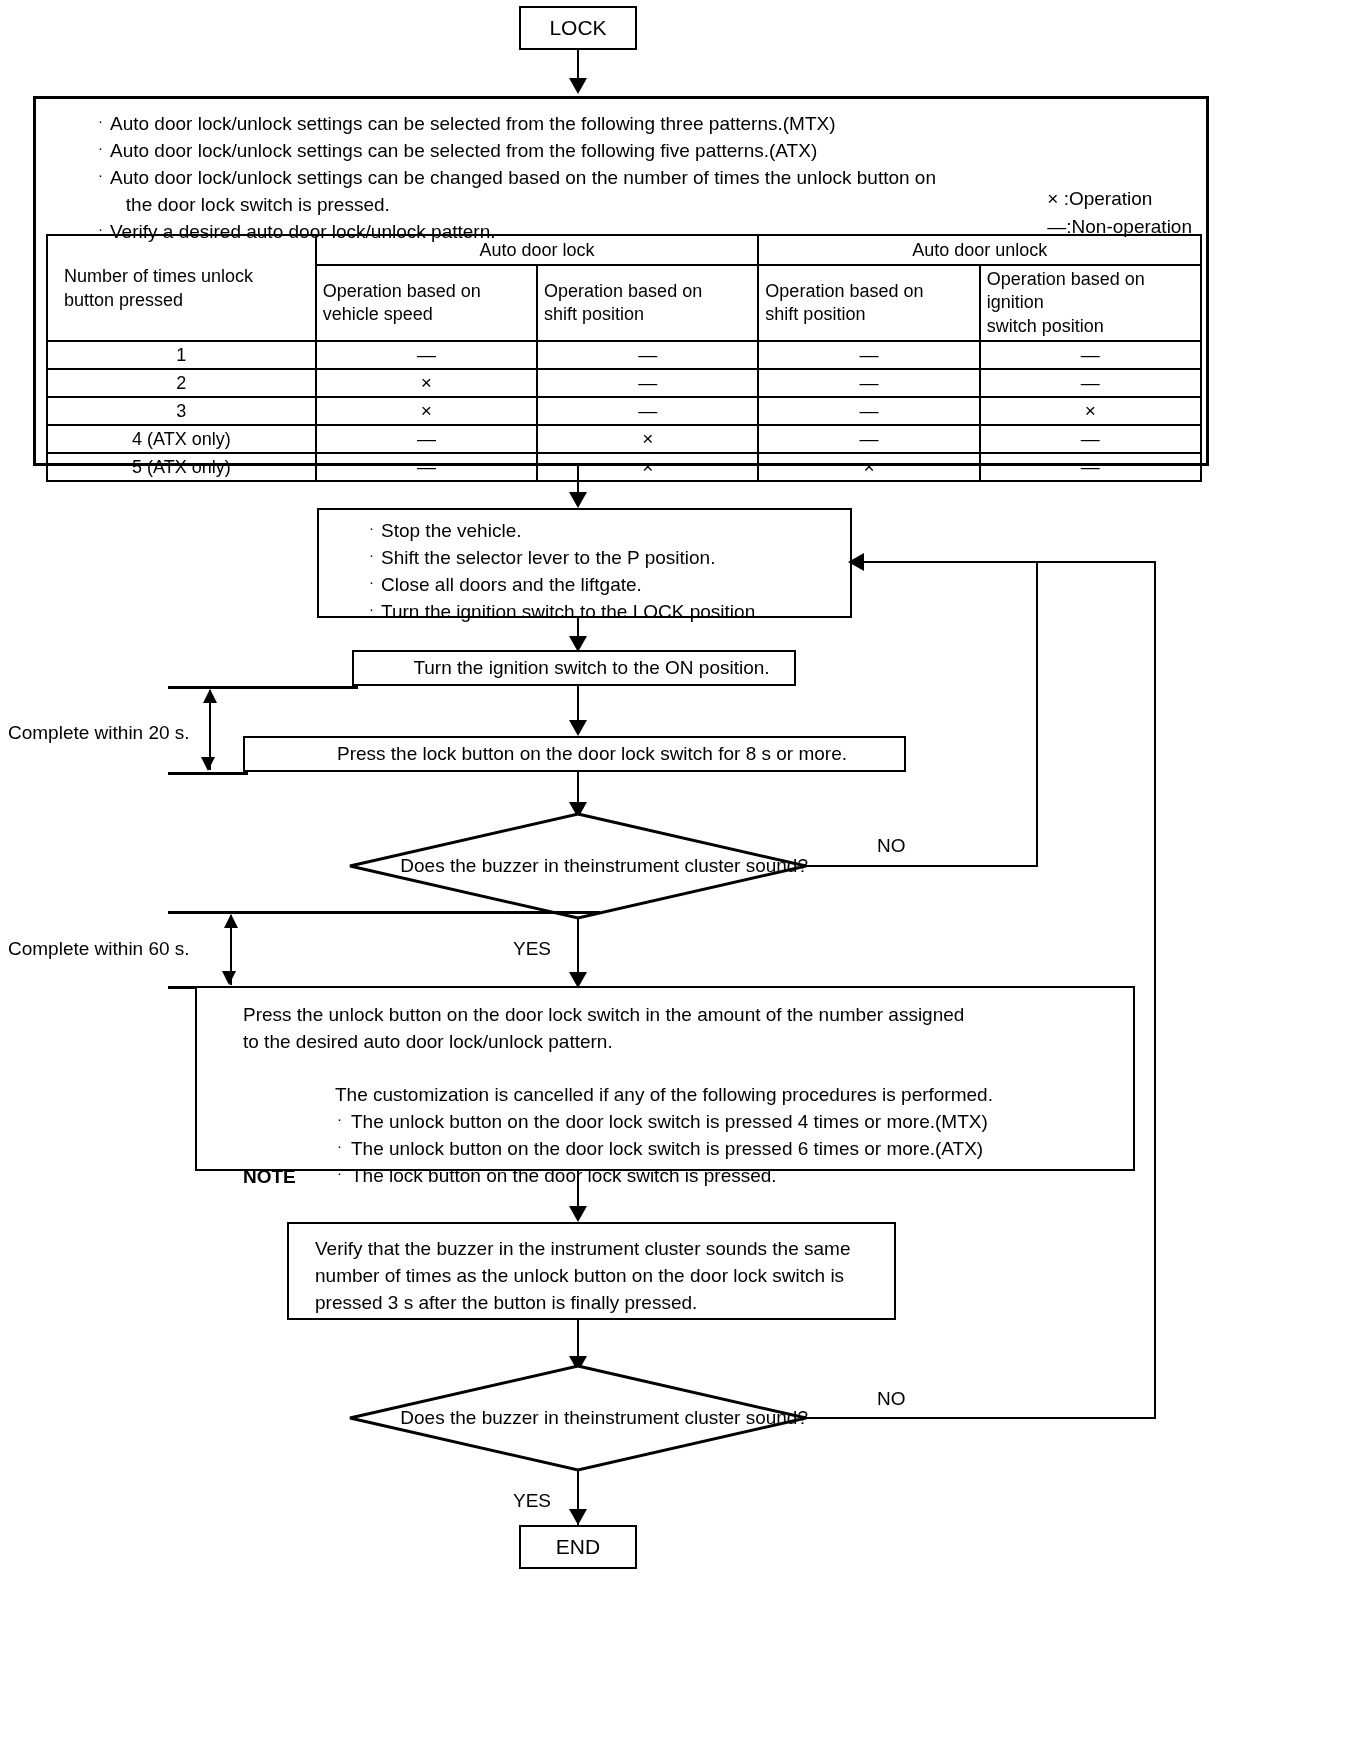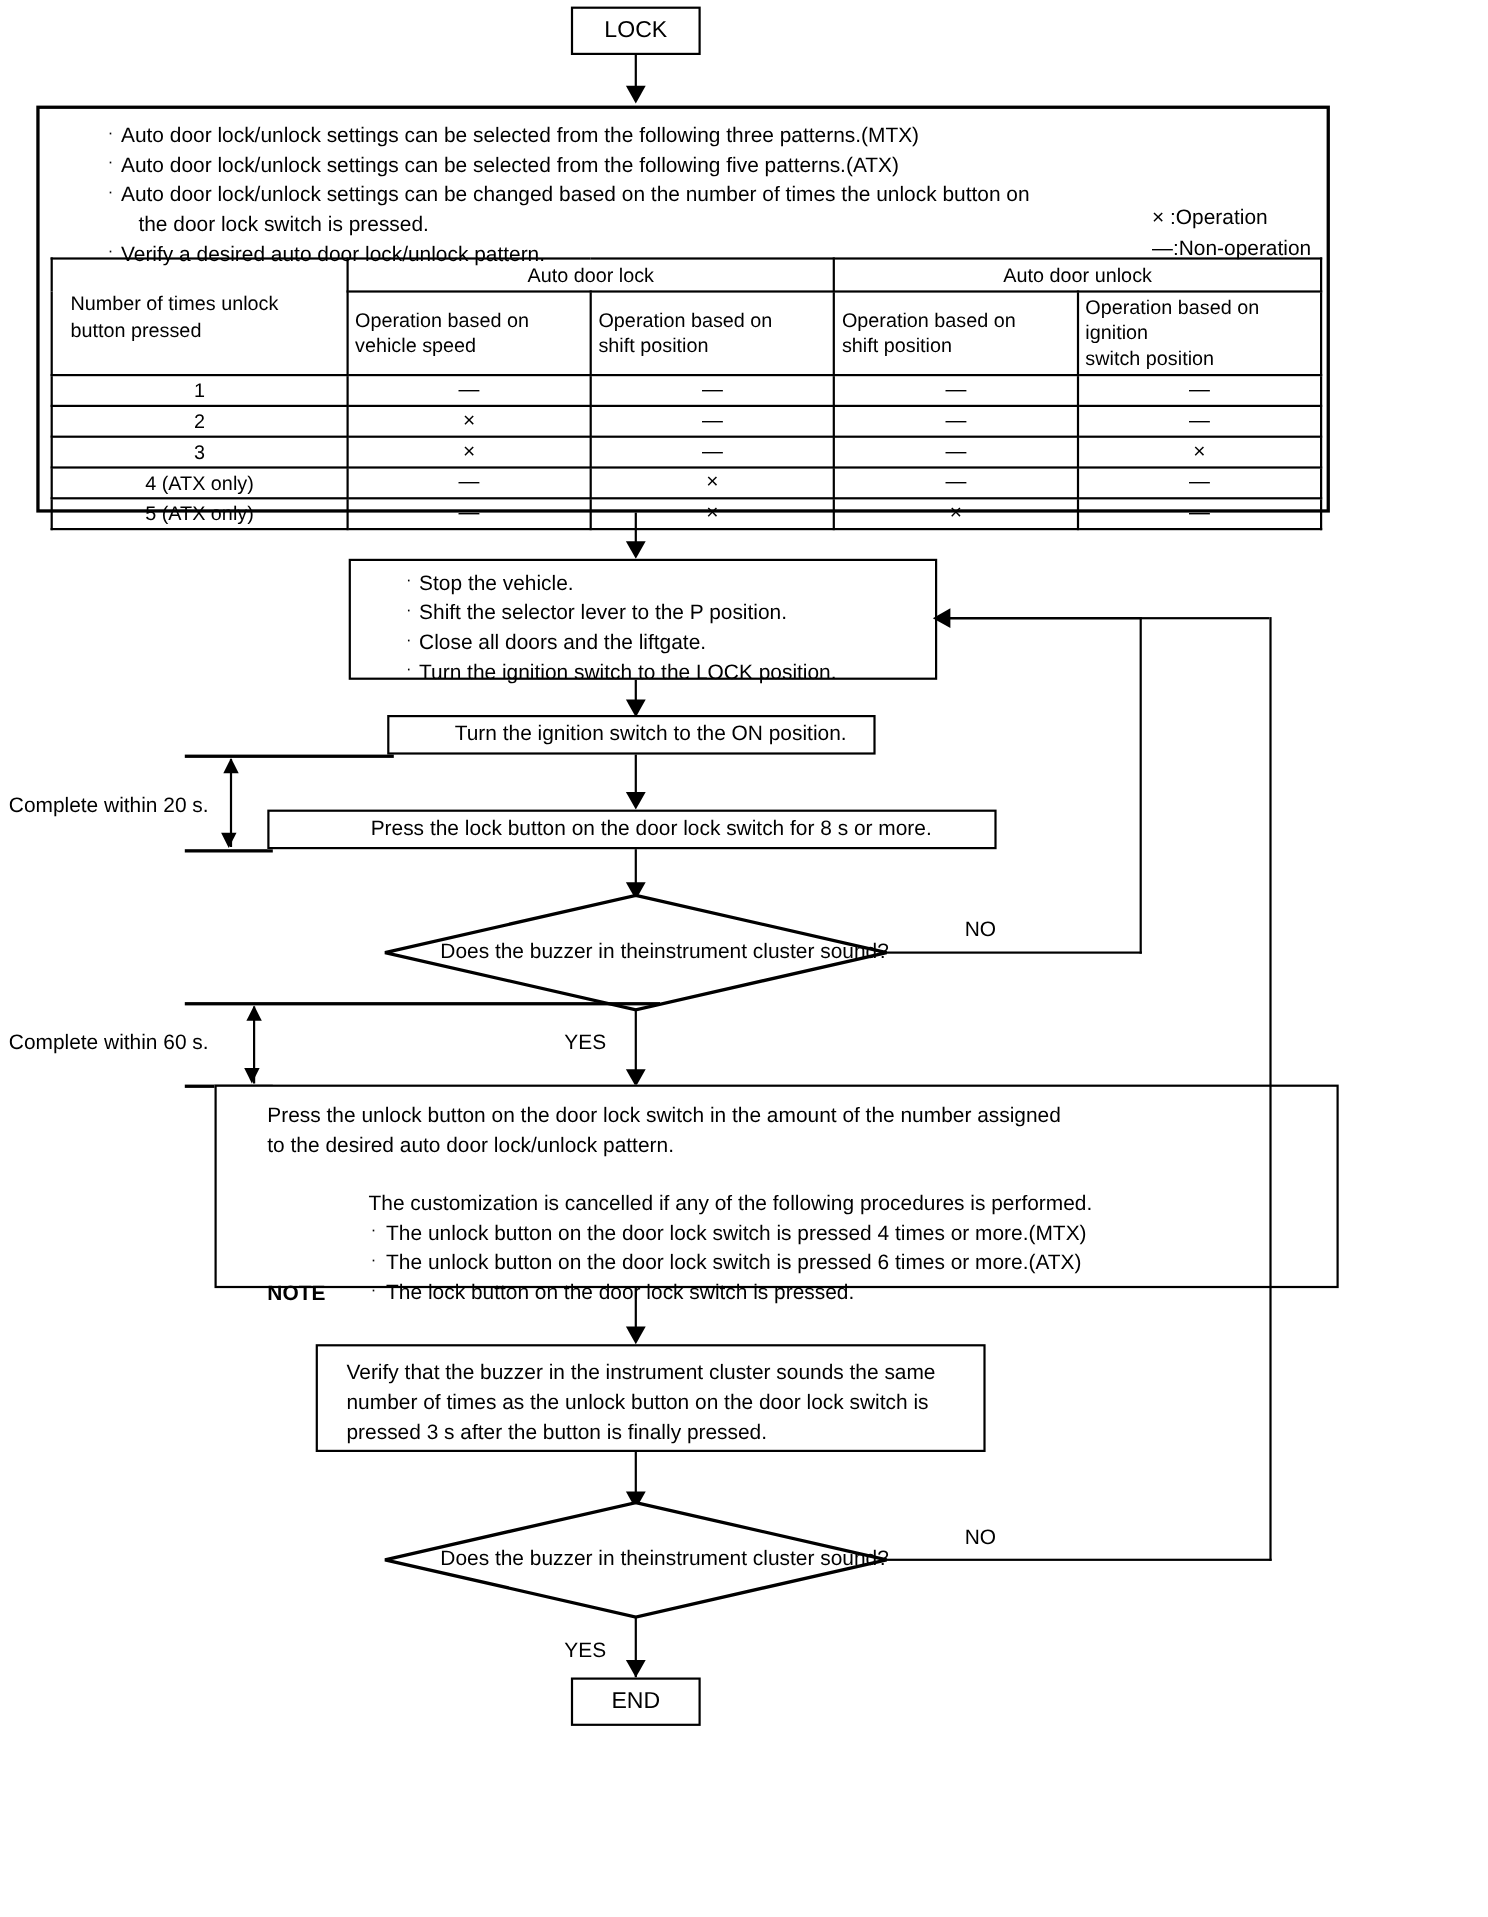--- a/index.html
+++ b/index.html
@@ -319,21 +319,21 @@
   <div class="arrowhead-down" style="left:569px; top:972px;"></div>
   <div class="label" style="left:513px; top:938px;">YES</div>
 
   <div class="hline thick" style="left:168px; top:911px; width:432px;"></div>
   <div class="hline thick" style="left:168px; top:986px; width:80px;"></div>
   <div class="vline" style="left:230px; top:915px; height:70px;"></div>
   <div class="arrowhead-up" style="left:224px; top:914px;"></div>
   <div class="arrowhead-down" style="left:222px; top:971px; border-left-width:7px; border-right-width:7px; border-top-width:14px;"></div>
   <div class="label" style="left:8px; top:938px;">Complete within 60 s.</div>
 
-  <div class="box" style="left:195px; top:986px; width:1022px; height:185px;">
+  <div class="box" style="left:195px; top:986px; width:940px; height:185px;">
     <div class="para" style="white-space:pre-line;">Press the unlock button on the door lock switch in the amount of the number assigned
 to the desired auto door lock/unlock pattern.</div>
     <div class="note-row">
       <div class="note-label">NOTE</div>
       <div class="note-body">
         <div>The customization is cancelled if any of the following procedures is performed.</div>
         <ul>
           <li><span class="bull">·</span><span>The unlock button on the door lock switch is pressed 4 times or more.(MTX)</span></li>
           <li><span class="bull">·</span><span>The unlock button on the door lock switch is pressed 6 times or more.(ATX)</span></li>
           <li><span class="bull">·</span><span>The lock button on the door lock switch is pressed.</span></li>

